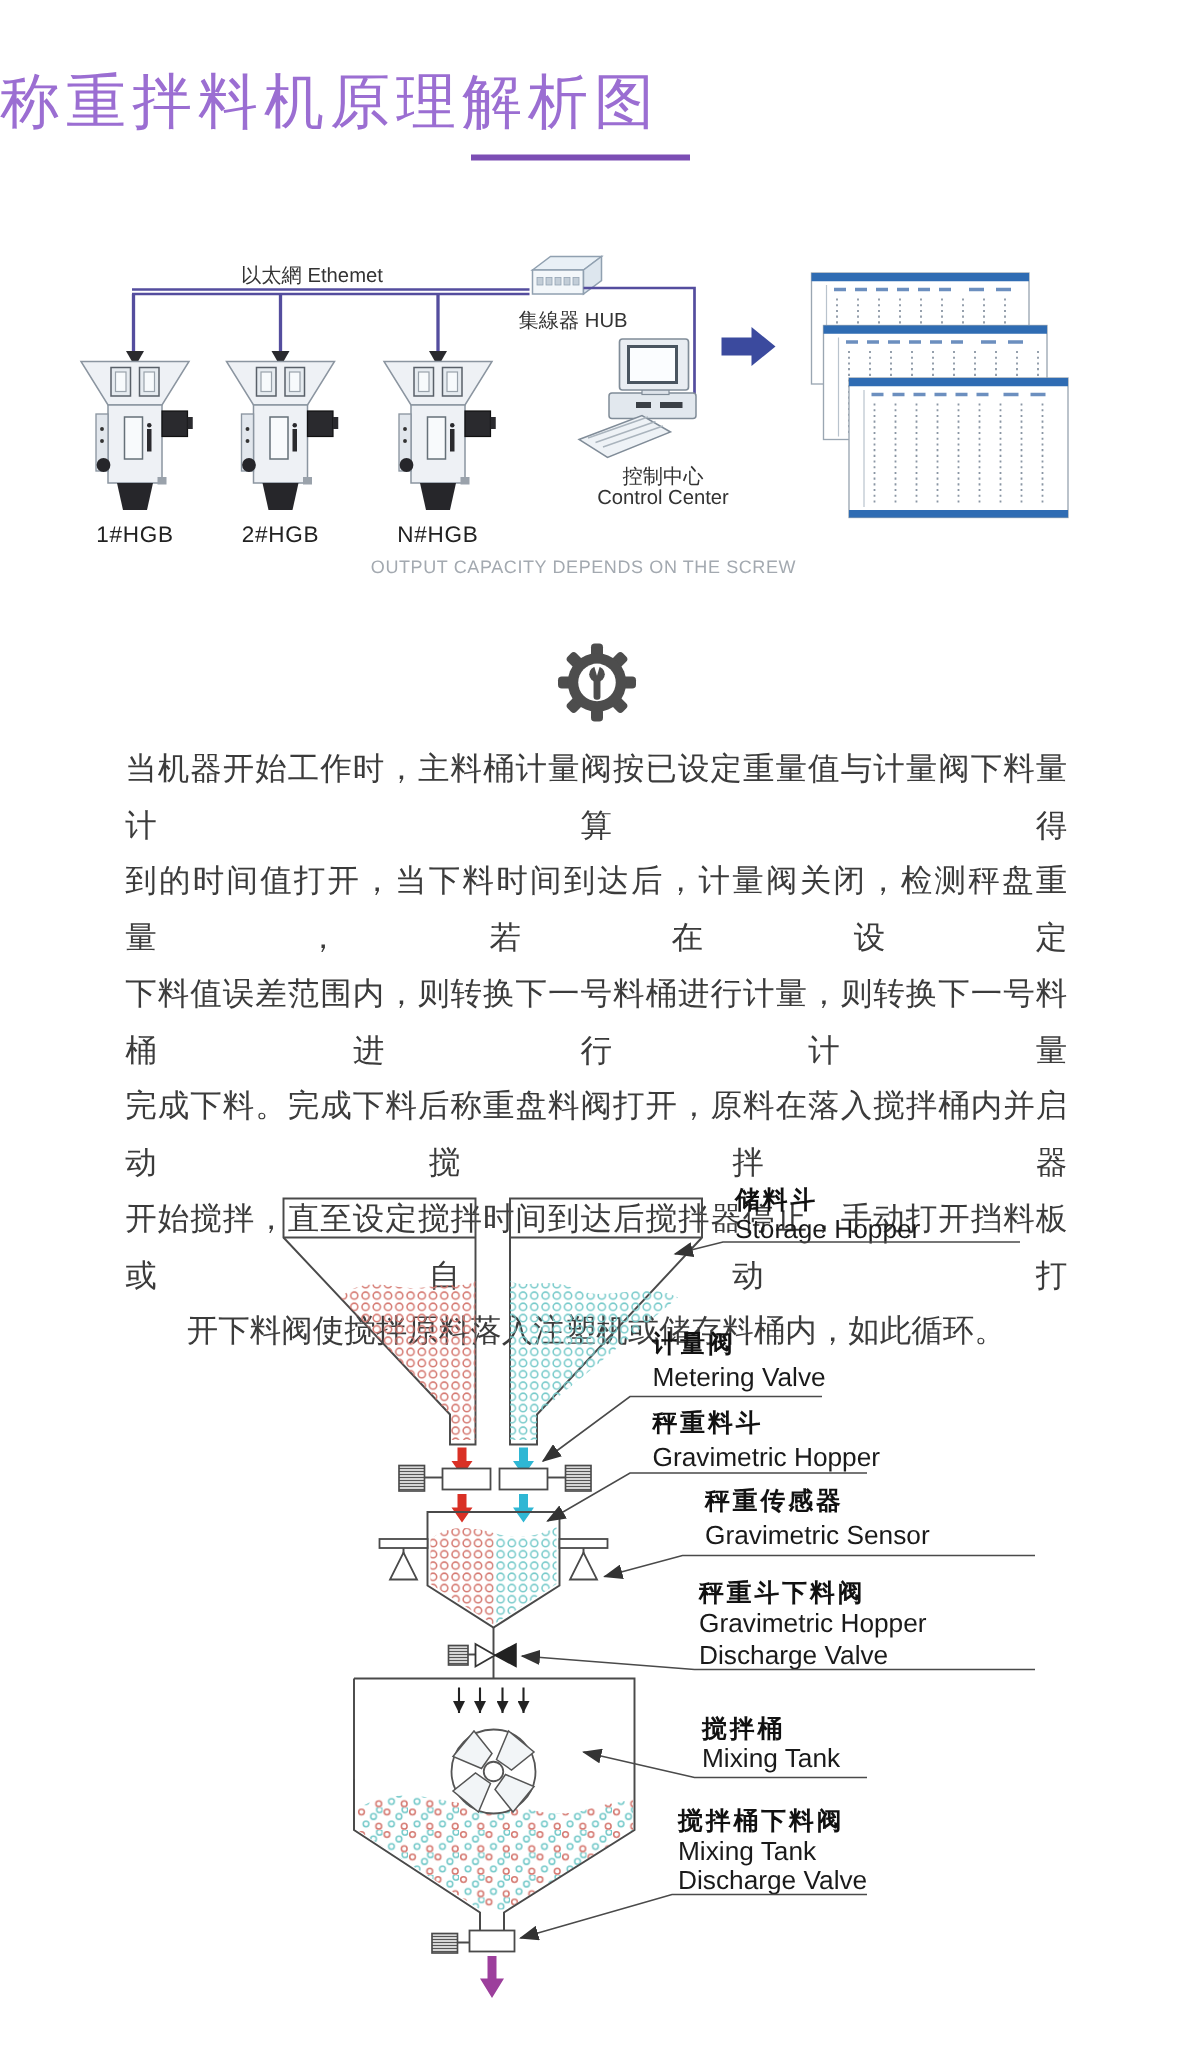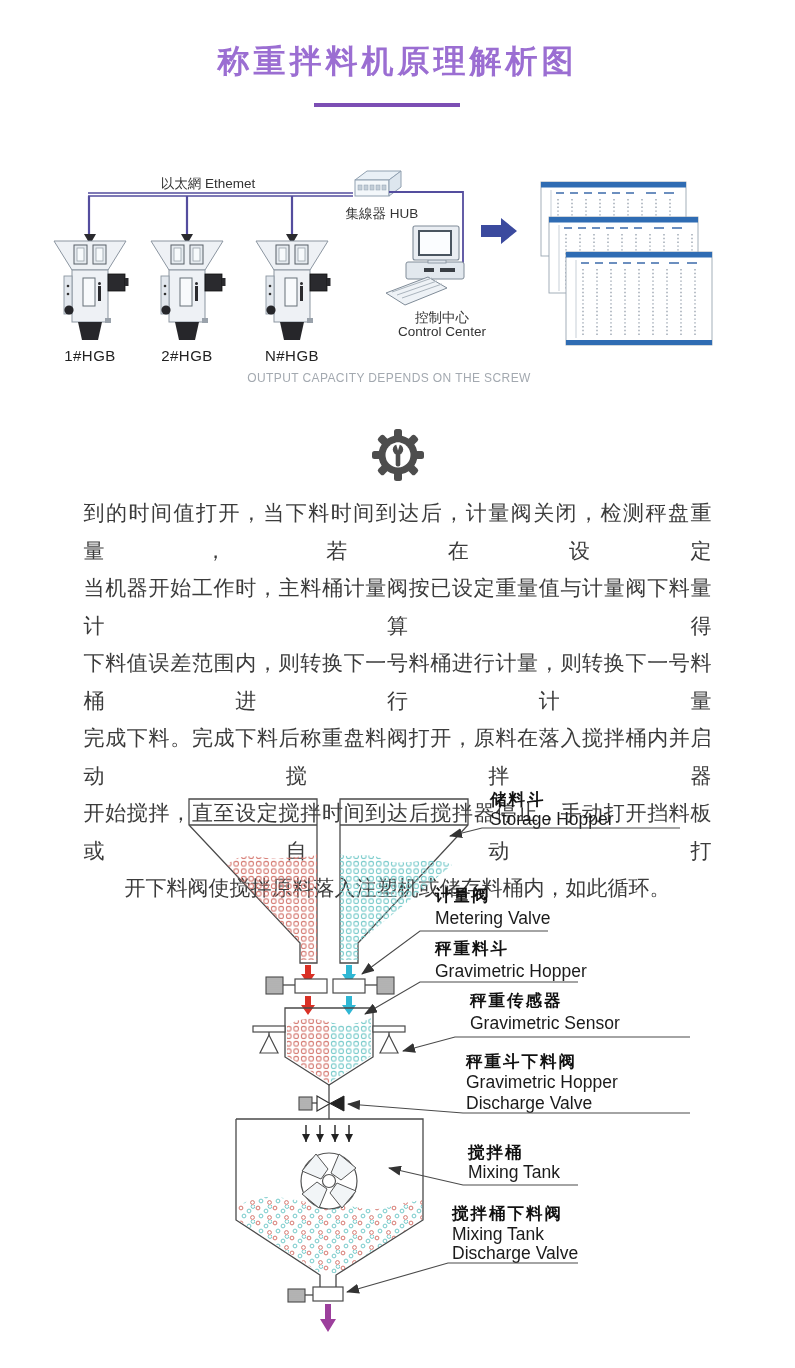--- a/index.html
+++ b/index.html
@@ -1,19 +1,19 @@
 <!DOCTYPE html>
 <html><head>
 <meta charset="utf-8">
 <style>
   html,body{margin:0;padding:0;}
   body{width:795px;height:1368px;background:#ffffff;position:relative;
        font-family:"Liberation Sans",sans-serif;overflow:hidden;}
-  .page-title{position:absolute;top:40px;left:0;width:795px;text-align:center;
-      font-size:32px;font-weight:bold;letter-spacing:4px;color:#9b6ed2;}
+  .page-title{position:absolute;top:40px;left:0;width:795px;
+      font-size:40px;font-weight:normal;letter-spacing:4px;color:#9b6ed2;}
   .title-underline{position:absolute;top:103px;left:314px;width:146px;height:4px;background:#7c4eb4;}
   #topsvg{position:absolute;top:158px;left:0;}
   #gearsvg{position:absolute;top:428px;left:371px;}
   .desc{position:absolute;top:494px;left:0;width:795px;}
   .pline{width:628px;margin:0 auto;font-size:21px;line-height:37.5px;color:#3b3b3b;
       text-align:justify;text-align-last:justify;}
   .pline.center{text-align:center;text-align-last:center;}
   #botsvg{position:absolute;top:770px;left:0;}
   svg text{font-family:"Liberation Sans",sans-serif;}
   .zh-label{font-size:16.5px;font-weight:bold;fill:#111;letter-spacing:2px;}
@@ -142,22 +142,22 @@
     <circle r="12.5" fill="#ffffff"></circle>
     <g fill="#4d4d4d">
       <circle cx="0" cy="-5.5" r="5.2"></circle>
       <rect x="-2.3" y="-4" width="4.6" height="15.5" rx="2"></rect>
     </g>
     <polygon points="-2.4,-12.5 2.4,-12.5 0,-4.5" fill="#ffffff"></polygon>
   </g>
 </svg>
 
 <div class="desc">
+  <div class="pline">当机器开始工作时，主料桶计量阀按已设定重量值与计量阀下料量计算得</div>
   <div class="pline">到的时间值打开，当下料时间到达后，计量阀关闭，检测秤盘重量，若在设定</div>
-  <div class="pline">当机器开始工作时，主料桶计量阀按已设定重量值与计量阀下料量计算得</div>
   <div class="pline">下料值误差范围内，则转换下一号料桶进行计量，则转换下一号料桶进行计量</div>
   <div class="pline">完成下料。完成下料后称重盘料阀打开，原料在落入搅拌桶内并启动搅拌器</div>
   <div class="pline">开始搅拌，直至设定搅拌时间到达后搅拌器停止，手动打开挡料板或自动打</div>
   <div class="pline center">开下料阀使搅拌原料落入注塑机或储存料桶内，如此循环。</div>
 </div>
 
 <svg id="botsvg" width="795" height="585" viewBox="0 0 795 585">
   <defs>
     <pattern id="pRed" width="7.5" height="7.5" patternUnits="userSpaceOnUse">
       <circle cx="3.7" cy="3.7" r="2.4" fill="none" stroke="#d4766e" stroke-width="1"></circle>

